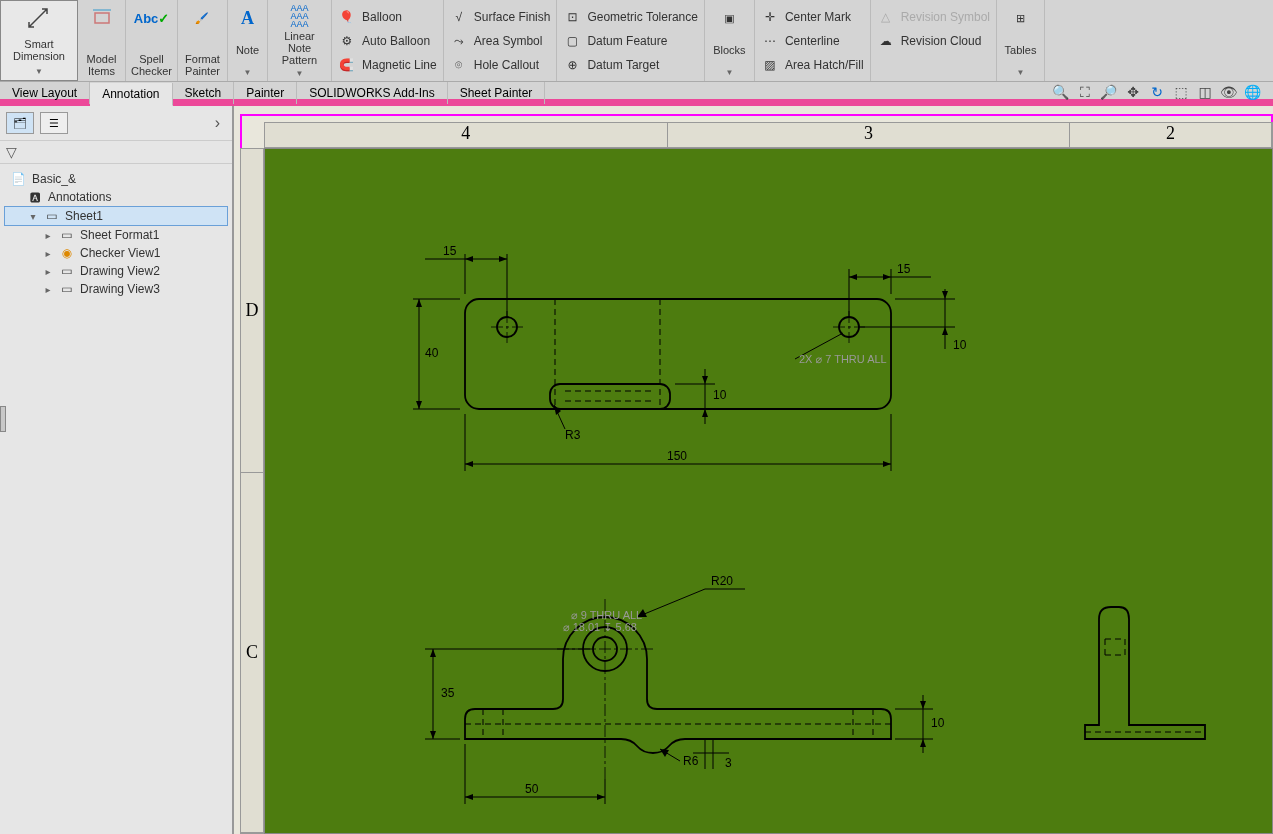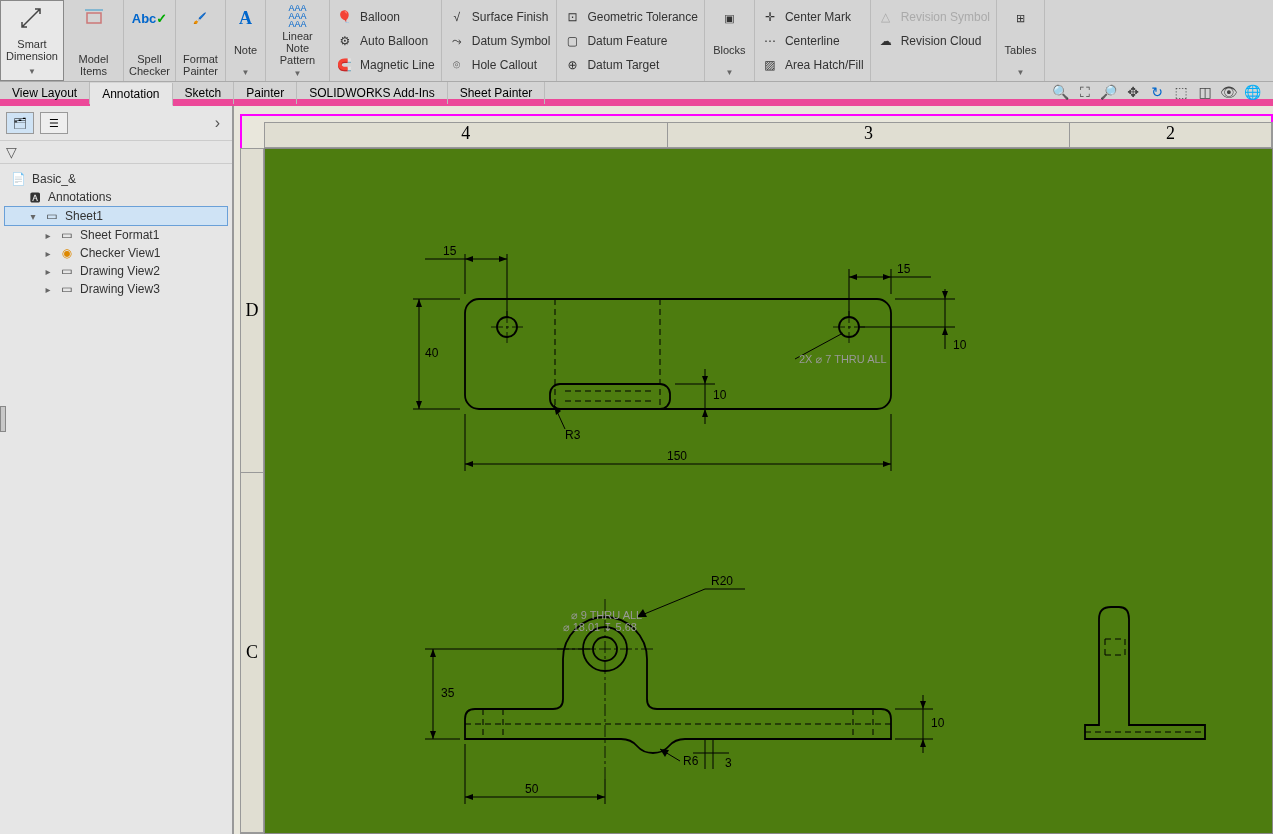--- a/index.html
+++ b/index.html
@@ -58,31 +58,31 @@
 .ctr { stroke:#000; stroke-width:0.8; stroke-dasharray:12 3 3 3; fill:none; }
 .gtxt { font:11px Arial; fill:#999; }
 .arrow { fill:#000; }
 
 .splitter { position:absolute; left:0; top:406px; width:6px; height:26px; background:#c8c8c8; border:1px solid #888; }
 </style>
 </head>
 <body>
 
 <div class="ribbon">
-  <div class="rgroup active" style="width:64px">
+  <div class="rgroup active" style="width:78px">
     <div class="ico">
         <svg width="24" height="24">
           <path d="M2 20 L20 2 M2 15 L2 20 L7 20 M15 2 L20 2 L20 7" stroke="#444" stroke-width="1.5" fill="none"></path>
         </svg>
       </div>
     <div class="lbl" style="white-space:pre-line">Smart
 Dimension</div>
     <div class="dd">▼</div>
   </div>
-  <div class="rgroup" style="width:60px">
+  <div class="rgroup" style="width:48px">
     <div class="ico">
         <svg width="22" height="22">
           <rect x="4" y="6" width="14" height="10" fill="none" stroke="#c77" stroke-width="1.5"></rect>
           <line x1="2" y1="3" x2="20" y2="3" stroke="#39c"></line>
         </svg>
       </div>
     <div class="lbl" style="white-space:pre-line">Model
 Items</div>
   </div>
   <div class="rgroup" style="width:52px">
@@ -120,21 +120,21 @@
         <span>Magnetic Line</span>
       </div>
   </div>
   <div class="rcol">
     <div>
         <span class="ic">√</span>
         <span>Surface Finish</span>
       </div>
     <div>
         <span class="ic">⤳</span>
-        <span>Datum Symbol</span>
+        <span>Area Symbol</span>
       </div>
     <div>
         <span class="ic">⌾</span>
         <span>Hole Callout</span>
       </div>
   </div>
   <div class="rcol">
     <div>
         <span class="ic">⊡</span>
         <span>Geometric Tolerance</span>

